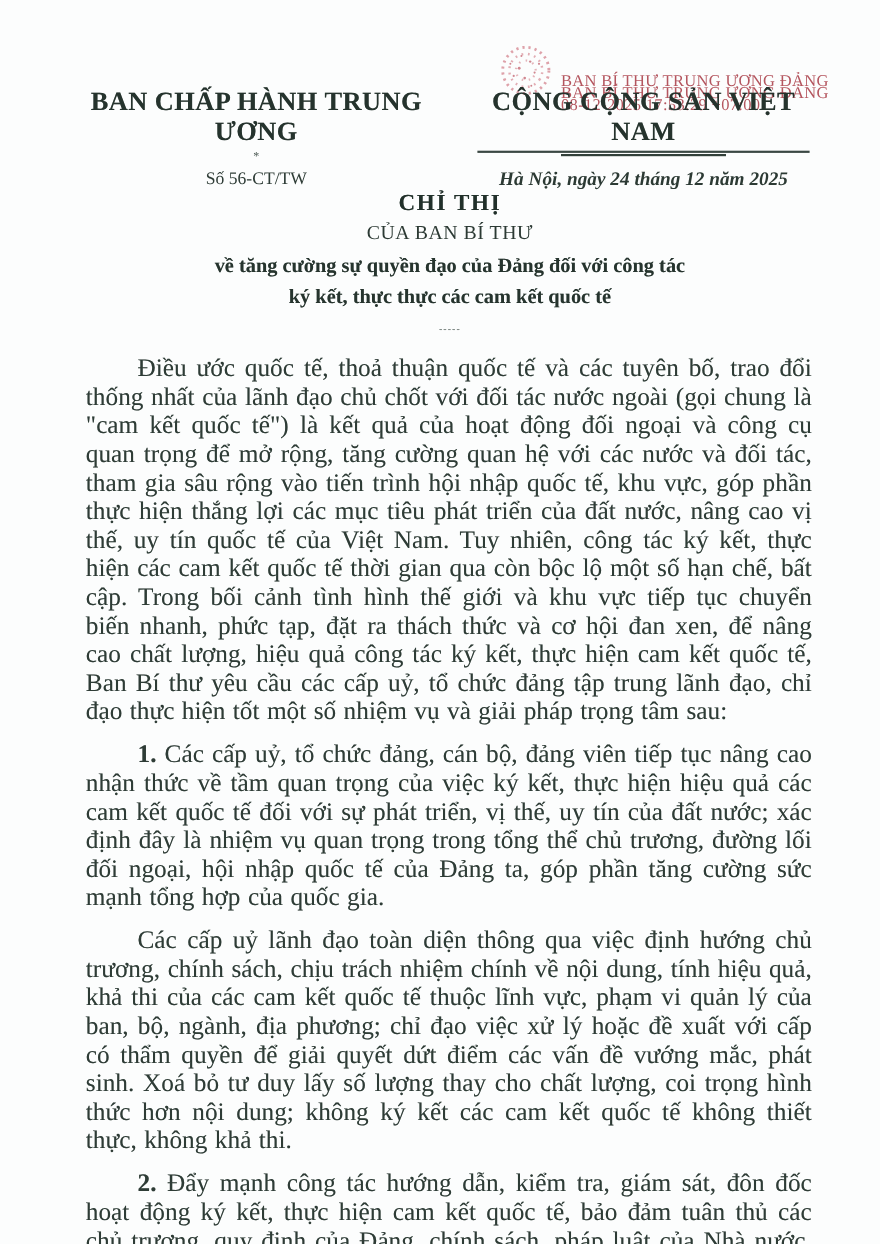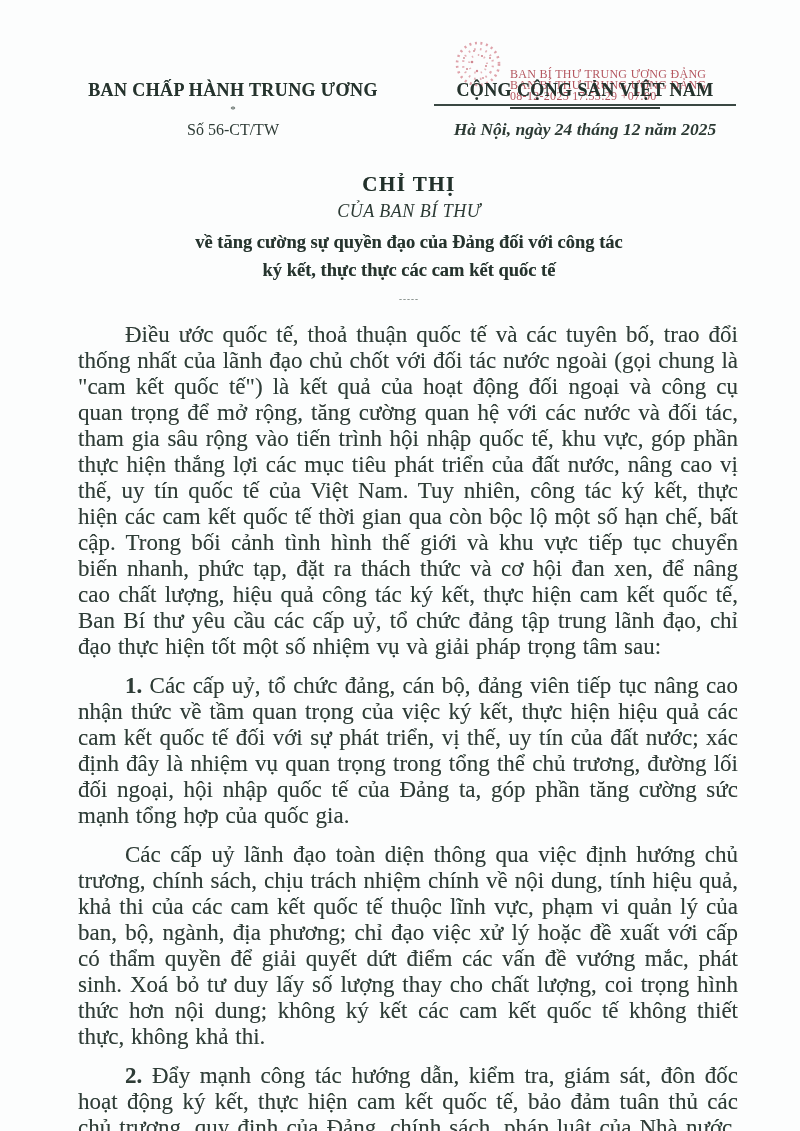--- a/index.html
+++ b/index.html
@@ -19,21 +19,21 @@
     position: absolute;
     top: 26px;
     left: 452px;
     display: flex;
     align-items: center;
     gap: 6px;
   }
   .seal { width: 52px; height: 52px; flex: 0 0 auto; }
   .stamp-text {
     color: #b4565f;
-    font-size: 12px;
+    font-size: 15px;
     line-height: 11px;
     letter-spacing: 0.3px;
     white-space: nowrap;
     margin-top: 43px;
   }
   
   .header-row {
     position: absolute;
     top: 80px;
     left: 0;
@@ -45,21 +45,21 @@
     margin-left: 48px;
     text-align: center;
   }
   .header-right {
     flex: 1;
     margin-right: 48px;
     text-align: center;
   }
   .org-name {
     font-weight: bold;
-    font-size: 18px;
+    font-size: 24px;
     letter-spacing: 0.4px;
     color: #25332d;
     text-shadow: 0 0 0.5px rgba(37,51,45,0.45);
     font-family: Liberation Serif, serif;
   }
   .star { font-size: 11px; line-height: 13px; margin-top: 2px; color: #44524c; }
   .doc-number { font-size: 16px; margin-top: 5px; }
   .underline-wrap { width: 302px; margin: 3px auto 0 auto; }
   .underline-main { height: 1.5px; background: #3a4843; }
   .underline-accent { height: 2.5px; width: 150px; margin: 1px auto 0 auto; background: #32403a; }
@@ -83,21 +83,20 @@
     font-size: 21px;
     letter-spacing: 1.5px;
     color: #21302a;
     text-shadow: 0 0 0.5px rgba(33,48,42,0.5);
   }
   .title-sub {
     font-size: 18px;
     letter-spacing: 0.5px;
     margin-top: 4px;
     color: #2c3a34;
-    font-style: italic;
   }
   .title-desc {
     font-weight: bold;
     font-size: 18.5px;
     line-height: 28px;
     margin-top: 6px;
     color: #26342e;
     text-shadow: 0 0 0.4px rgba(38,52,46,0.4);
   }
   .title-sep {

